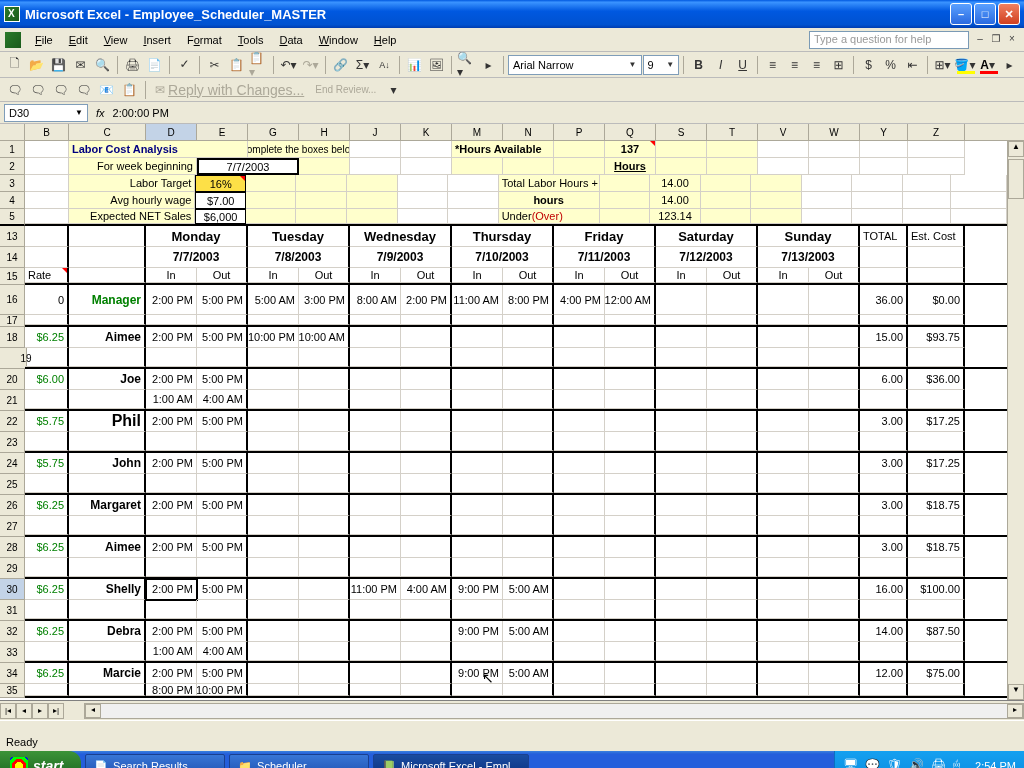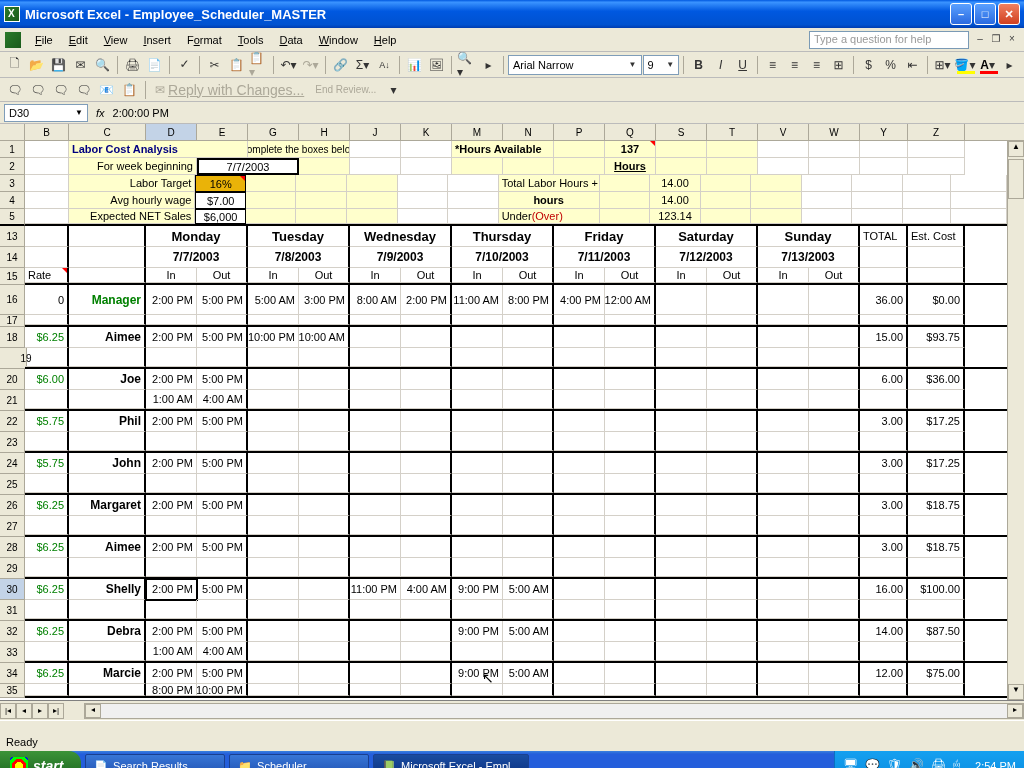--- a/index.html
+++ b/index.html
@@ -309,21 +309,21 @@
         <div class="cell yellowbox cT"></div>
       <div class="cell cV"></div>
         <div class="cell cW"></div>
         <div class="cell cY"></div>
         <div class="cell cZ"></div>
     </div>
 
     <div class="row">
       <div class="cell cB"></div>
       <div class="cell yellowbox r" style="width:128px;">Labor Target</div>
-      <div class="cell c cD redtri" style="border:1px solid #000;background:#eab308;">16%</div>
+      <div class="cell c cD redtri" style="border:1px solid #000;background:#fde047;">16%</div>
       <div class="cell yellowbox cE"></div>
         <div class="cell yellowbox cG"></div>
         <div class="cell yellowbox cH"></div>
       <div class="cell cJ"></div>
         <div class="cell cK"></div>
       <div class="cell yellowbox" style="width:102px;">Total Labor Hours +</div>
       <div class="cell yellowbox cP"></div>
       <div class="cell yellowbox c cQ">14.00</div>
       <div class="cell yellowbox cS"></div>
         <div class="cell yellowbox cT"></div>
@@ -548,21 +548,21 @@
         <div class="cell cT thick-r"></div>
     <div class="cell cV"></div>
         <div class="cell cW thick-r"></div>
     <div class="cell cY thick-r"></div>
         <div class="cell cZ thick-r"></div>
   </div>
       <div class="row h21">
     <div class="cell cB r thick-r">
           <span style="color:#008000;">$5.75</span>
         </div>
-    <div class="cell cC r bold thick-r" style="font-size:12px;">Phil</div>
+    <div class="cell cC r bold thick-r" style="font-size:16px;">Phil</div>
     <div class="cell r cD">2:00 PM</div>
         <div class="cell r cE thick-r">5:00 PM</div>
     <div class="cell r cG"></div>
         <div class="cell r cH thick-r"></div>
     <div class="cell r cJ"></div>
         <div class="cell r cK thick-r"></div>
     <div class="cell r cM"></div>
         <div class="cell r cN thick-r"></div>
     <div class="cell r cP"></div>
         <div class="cell r cQ thick-r"></div>

